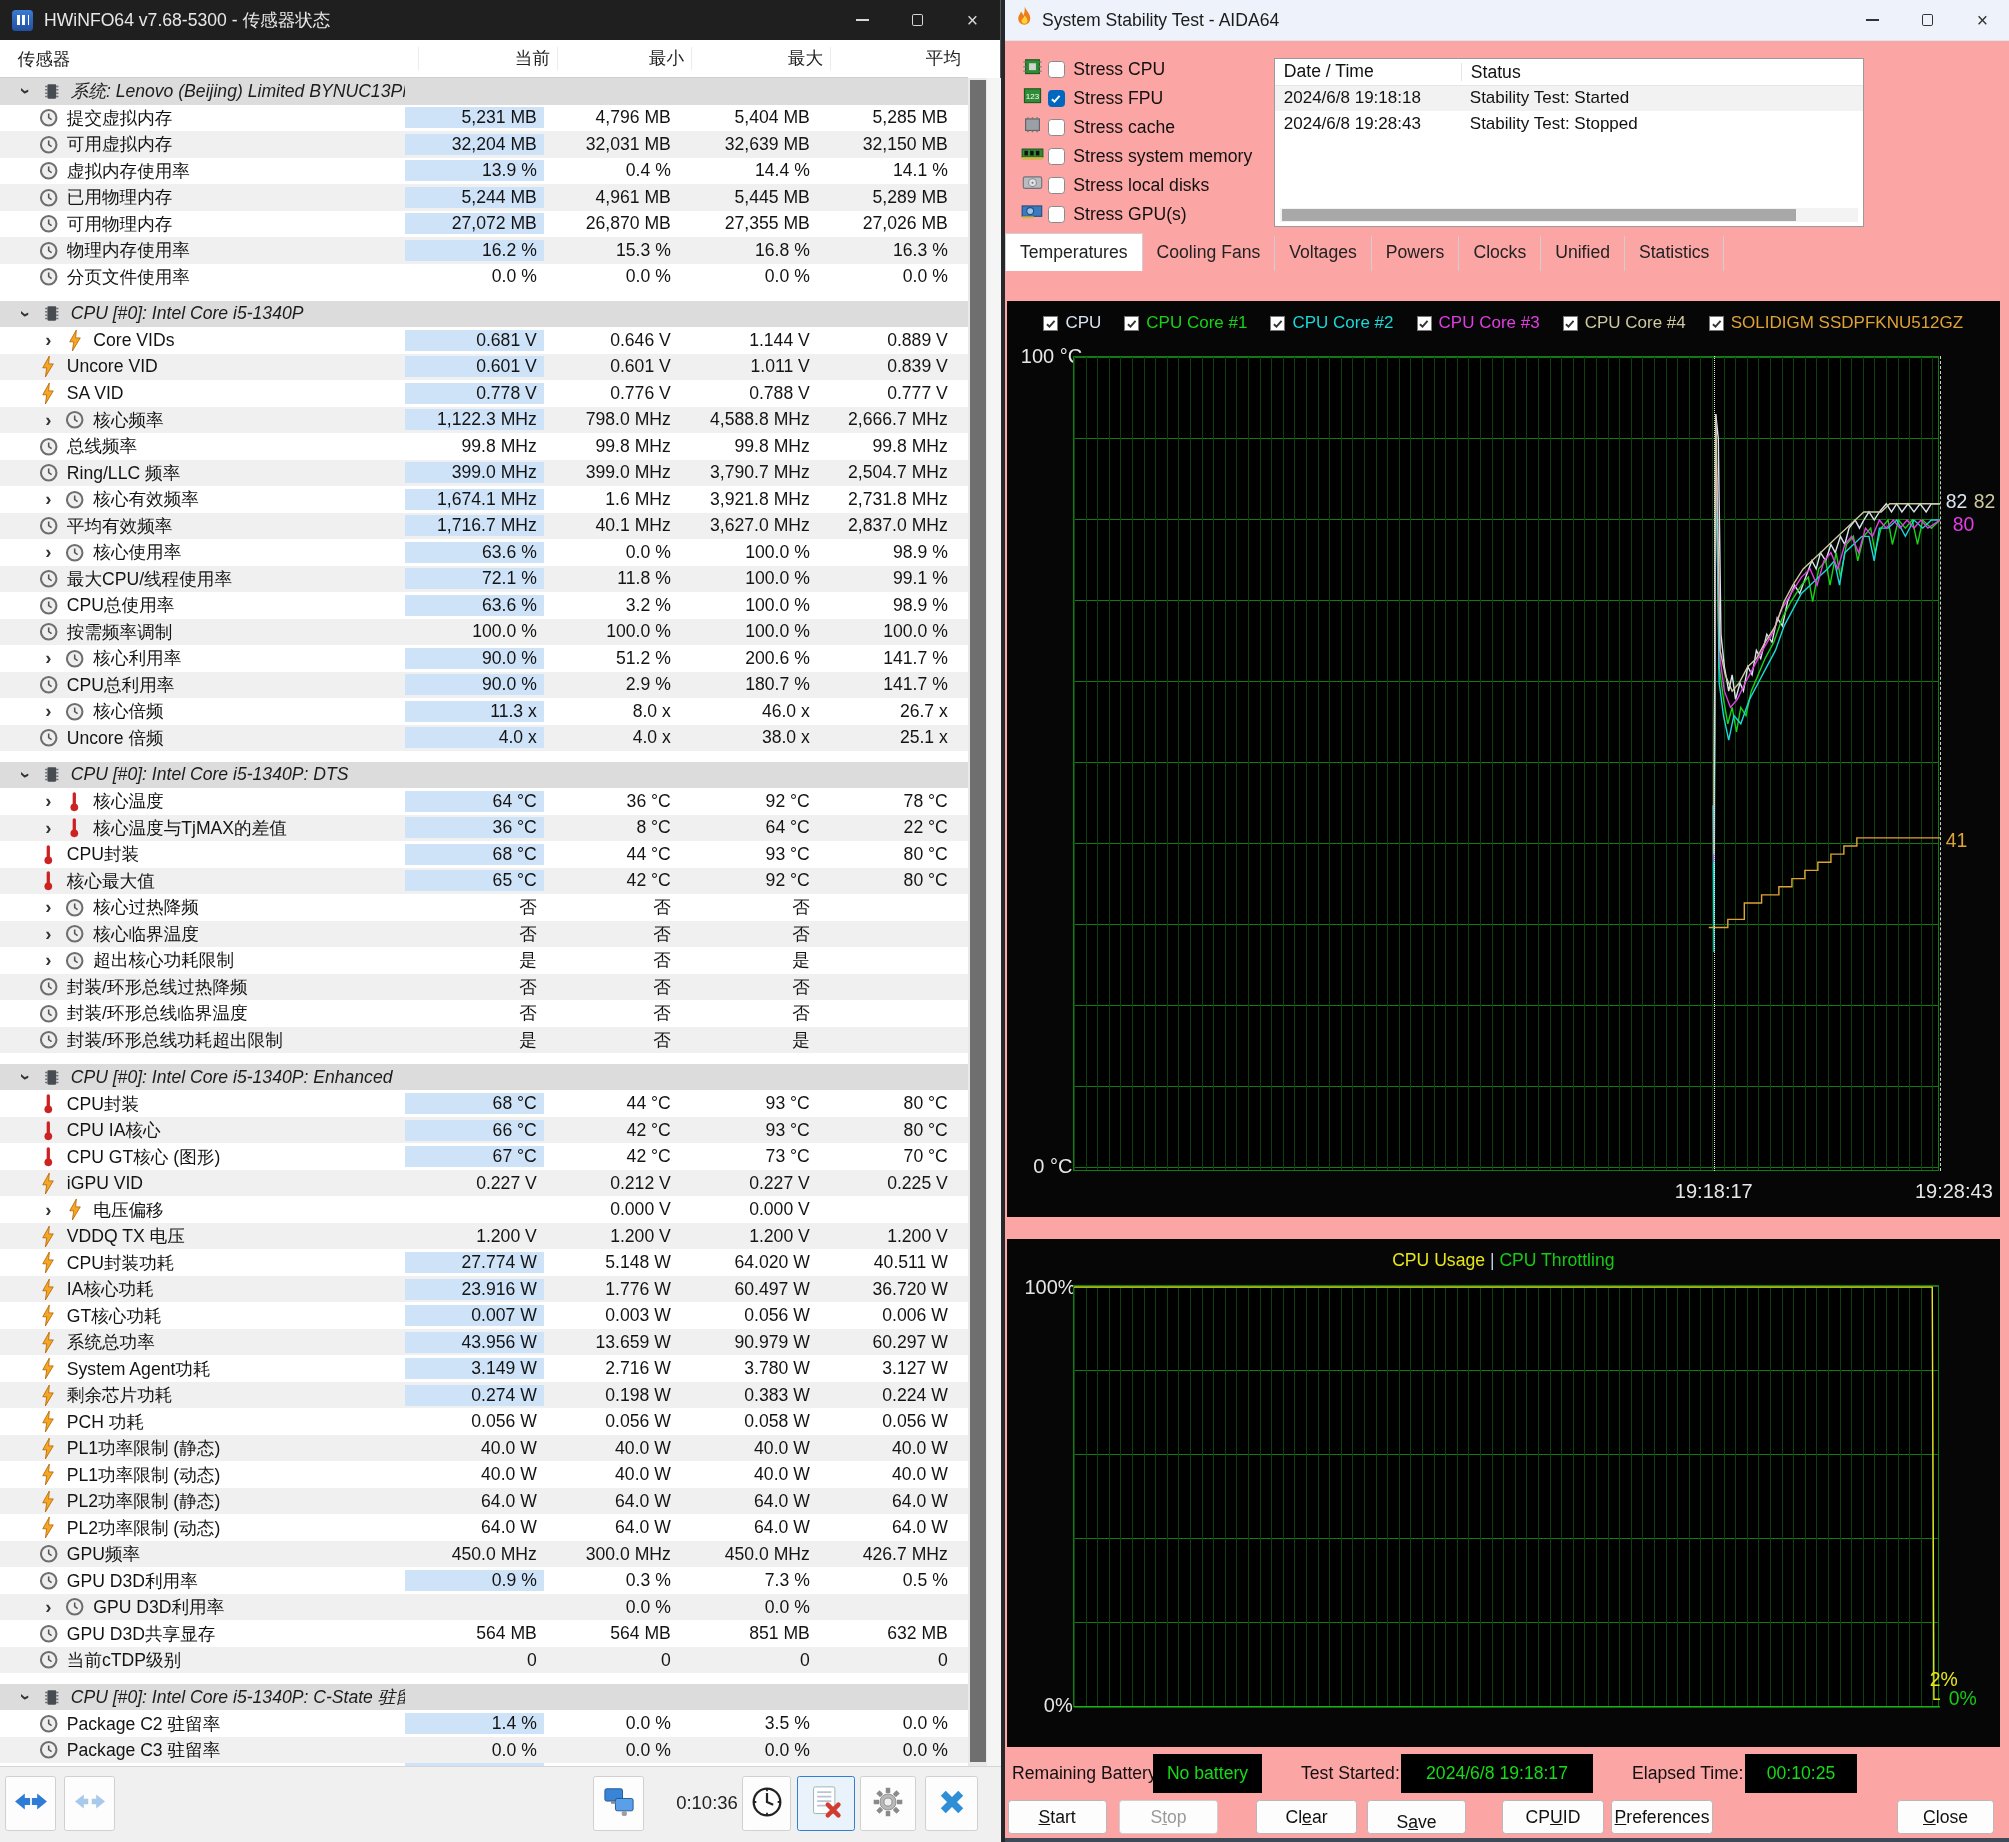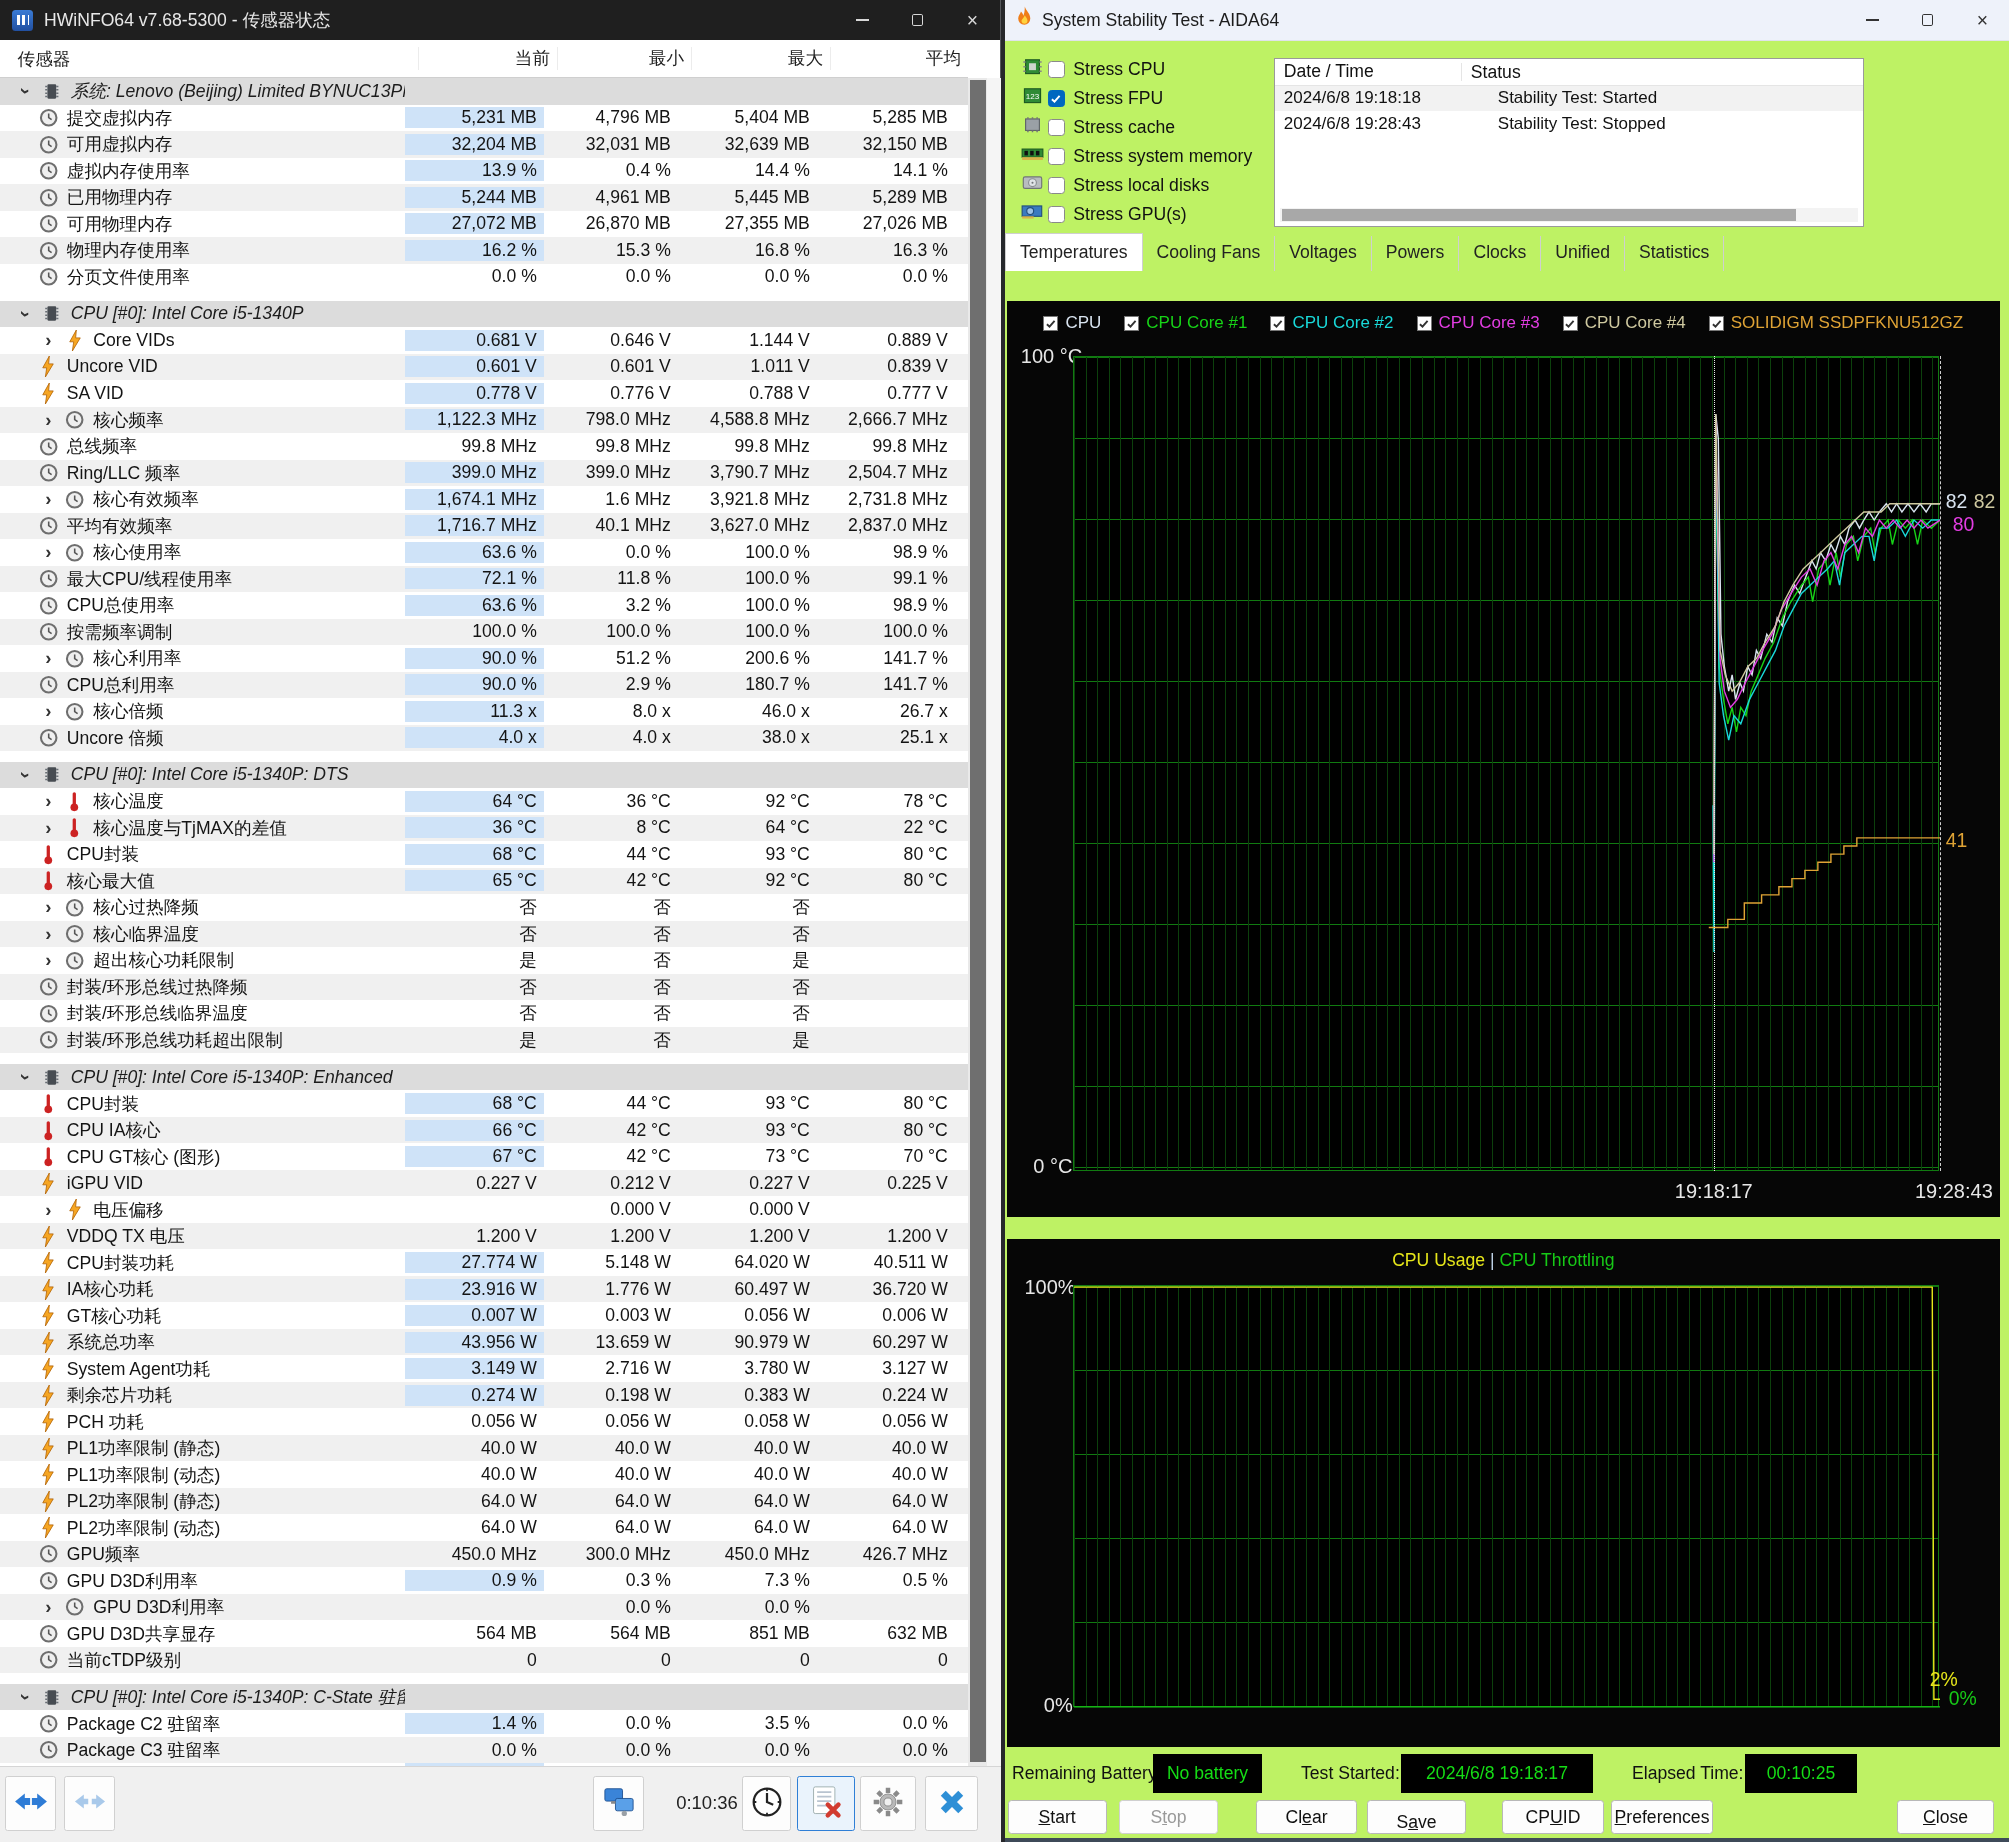--- a/index.html
+++ b/index.html
@@ -46,37 +46,37 @@
   .hw-thumb { position:absolute; left:1.8px; right:1.8px; top:1.8px; height:1682px; background:#6f6f6f; }
   .hw-gutter { position:absolute; left:987px; top:78px; width:14px; height:1689px; background:#f5f5f5; }
   
   .hw-toolbar { position:absolute; left:0; top:1766px; width:1001px; height:76px; background:#f0f0f0; border-top:0.9px solid #d5d5d5; }
   .tbtn { position:absolute; top:8.8px; height:55px; background:#fdfdfd; border:0.9px solid #d0d0d0; border-radius:2.6px;
           display:flex; align-items:center; justify-content:center; }
   .tbtn.active { border:1.8px solid #2f7fd6; background:#eaf3fc; }
   .tb-time { position:absolute; top:8.8px; height:55px; display:flex; align-items:center; font-size:18.5px; color:#222; }
 
   
-  .aida { position:absolute; left:1005px; top:0; width:1005px; height:1842px; background:#bef264; }
+  .aida { position:absolute; left:1005px; top:0; width:1005px; height:1842px; background:#fca5a5; }
   .a-titlebar { position:absolute; left:0; top:0; width:100%; height:41px; background:#eef2fa; border-bottom:0.9px solid #dfe3ea;
                 display:flex; align-items:center; font-size:17.6px; color:#1c1c1c; }
   .a-titlebar .win-btn { color:#333; }
   .a-titlebar .glyph-min { background:#333; } .a-titlebar .glyph-max { border-color:#333; }
   .a-flame { margin:0 8.8px 0 10.6px; flex:0 0 auto; }
   .a-checks { position:absolute; left:16px; top:55px; }
   .a-check-row { display:flex; align-items:center; height:29px; font-size:17.6px; color:#111; }
   .hwicon { width:26.5px; flex:0 0 auto; }
   .cb { width:17px; height:17px; border:1.3px solid #8a8a8a; border-radius:3.5px; background:#fff; margin-right:8.8px;
         display:flex; align-items:center; justify-content:center; flex:0 0 auto; }
   .cb.checked { background:#0067c0; border-color:#0067c0; }
   
   .a-log { position:absolute; left:269px; top:58px; width:590px; height:169px; background:#fff; border:0.9px solid #9a9a9a; font-size:17px; }
   .a-log-head { display:flex; height:26.5px; align-items:center; border-bottom:0.9px solid #e5e5e5; color:#111; font-size:17.6px; }
   .a-log-head .lc1 { width:186px; padding-left:8.8px; } .a-log-head .lc2 { flex:1; padding-left:8.8px; border-left:0.9px solid #e5e5e5; height:70%; line-height:18.5px; }
-  .a-log-row { display:flex; height:25.6px; align-items:center; color:#111;gap:28px; }
+  .a-log-row { display:flex; height:25.6px; align-items:center; color:#111; }
   .a-log-row:nth-child(odd) { background:#f2f2f2; }
   .a-log-row .lc1 { width:186px; padding-left:8.8px; } .a-log-row .lc2 { flex:1; padding-left:8.8px; }
   .a-log-scroll { position:absolute; left:5.3px; right:5.3px; bottom:4.4px; height:13.2px; background:#f3f3f3; }
   .a-log-thumb { position:absolute; left:1.8px; top:0.9px; bottom:0.9px; width:89%; background:#a8a8a8; }
   
   .a-tabs { position:absolute; left:0px; top:236px; height:35px; display:flex; align-items:flex-end; font-size:17.6px; color:#222; }
   .a-tab { padding:6.2px 14px 8px 14px; border-right:0.9px solid #cfcfcf; background:transparent; }
   .a-tab.active { background:#ffffff; border:0.9px solid #cfcfcf; border-bottom:none; padding-top:8px; }
   
   .panel { position:absolute; left:1.8px; width:993px; background:#060606;margin-top:29px; }

